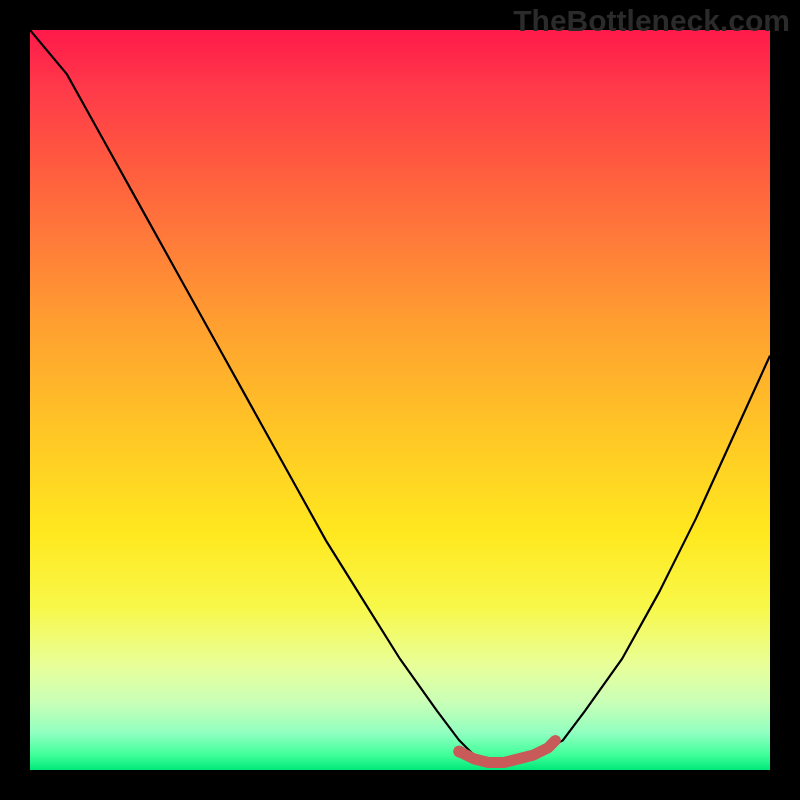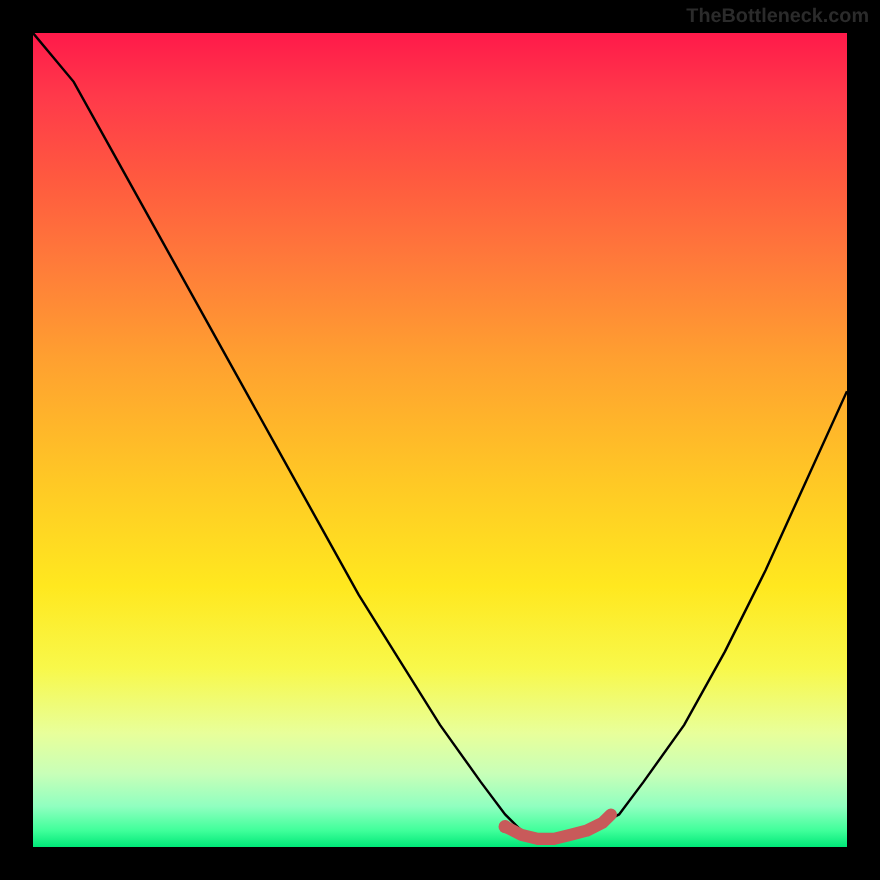--- a/index.html
+++ b/index.html
@@ -9,21 +9,21 @@
     height: 800px;
     background: #000000;
     position: relative;
     font-family: Arial, Helvetica, sans-serif;
   }
   .watermark {
     position: absolute;
     top: 4px;
     right: 10px;
     color: #2b2b2b;
-    font-size: 18px;
+    font-size: 30px;
     font-weight: bold;
     z-index: 10;
   }
   .plot-area {
     position: absolute;
     left: 30px;
     top: 30px;
     width: 740px;
     height: 740px;
     overflow: hidden;

